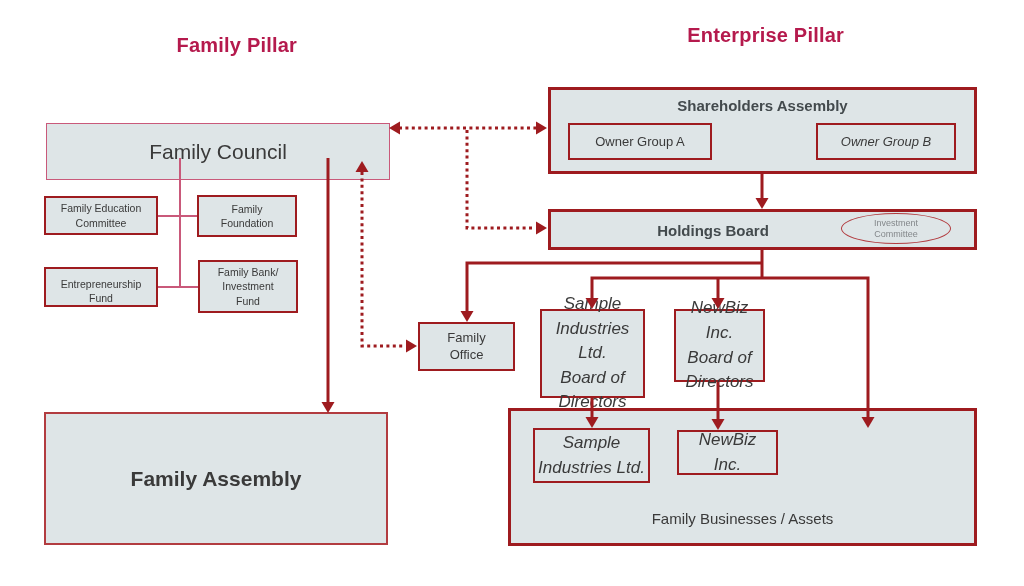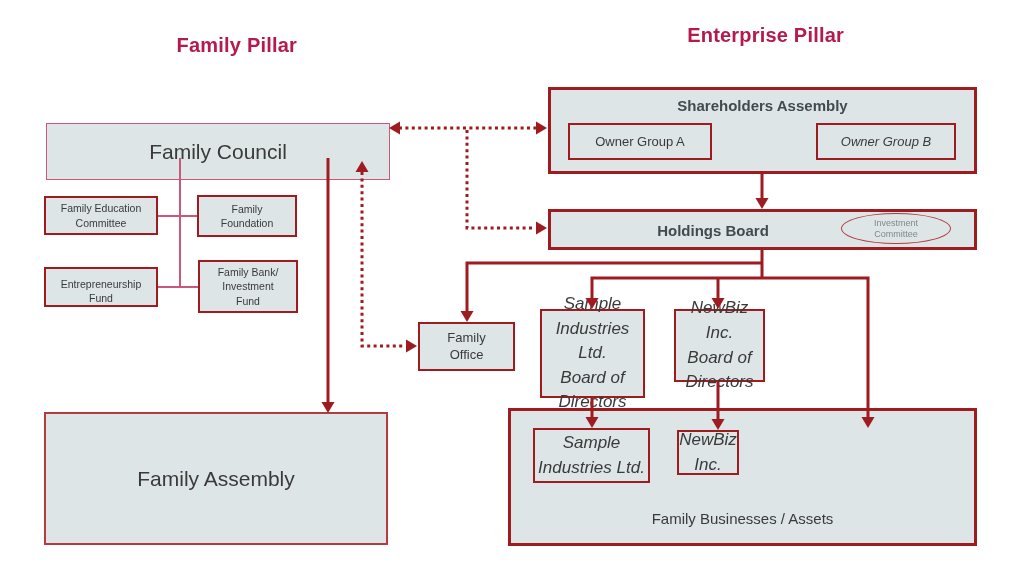--- a/index.html
+++ b/index.html
@@ -24,21 +24,21 @@
   }
   .node{
     position:absolute;background:var(--box-fill);
     display:flex;align-items:center;justify-content:center;
     text-align:center;box-sizing:border-box;
   }
   .node .lbl{white-space:pre-line;}
   .b-pink{border:1.5px solid var(--pink);}
   .b-red{border:2px solid var(--dark-red);}
   .b-red3{border:3px solid var(--dark-red);}
-  .b-med{border:2px solid var(--medium-red);}
+  .b-med{border:2px solid var(--medium-red);font-weight:bold;}
   .fs21{font-size:21px;}
   .fs19{font-size:15px;margin-top:12px;}
   .fs15{font-size:15px;font-weight:bold;color:#434a4d;}
   .fs13{font-size:13px;justify-content:center;}
   .fs12{font-size:17px;line-height:1.45;font-style:italic;}
   .fs11{font-size:10.5px;line-height:1.35;}
   .container-title{
     position:absolute;text-align:center;
   }
   .oval{
@@ -126,21 +126,21 @@
 Directors</span>
   </div>
 
   <div class="node b-red3" style="left:508px;top:408px;width:469px;height:138px;"></div>
   <div class="container-title fs19" style="left:508px;top:498px;width:469px;z-index:3;">Family Businesses / Assets</div>
 
   <div class="node b-red fs12 inner" style="left:533px;top:428px;width:117px;height:55px;">
     <span class="lbl">Sample
 Industries Ltd.</span>
   </div>
-  <div class="node b-red fs12 inner" style="left:677px;top:430px;width:62px;height:45px;">
+  <div class="node b-red fs12 inner" style="left:677px;top:430px;width:101px;height:45px;">
     <span class="lbl">NewBiz
 Inc.</span>
   </div>
 
   <svg id="wires" width="1024" height="586" viewBox="0 0 1024 586">
 
     <path class="pinkln" d="M180 158 V287"></path>
     <path class="pinkln" d="M158 216 H197"></path>
     <path class="pinkln" d="M158 287 H198"></path>
 

